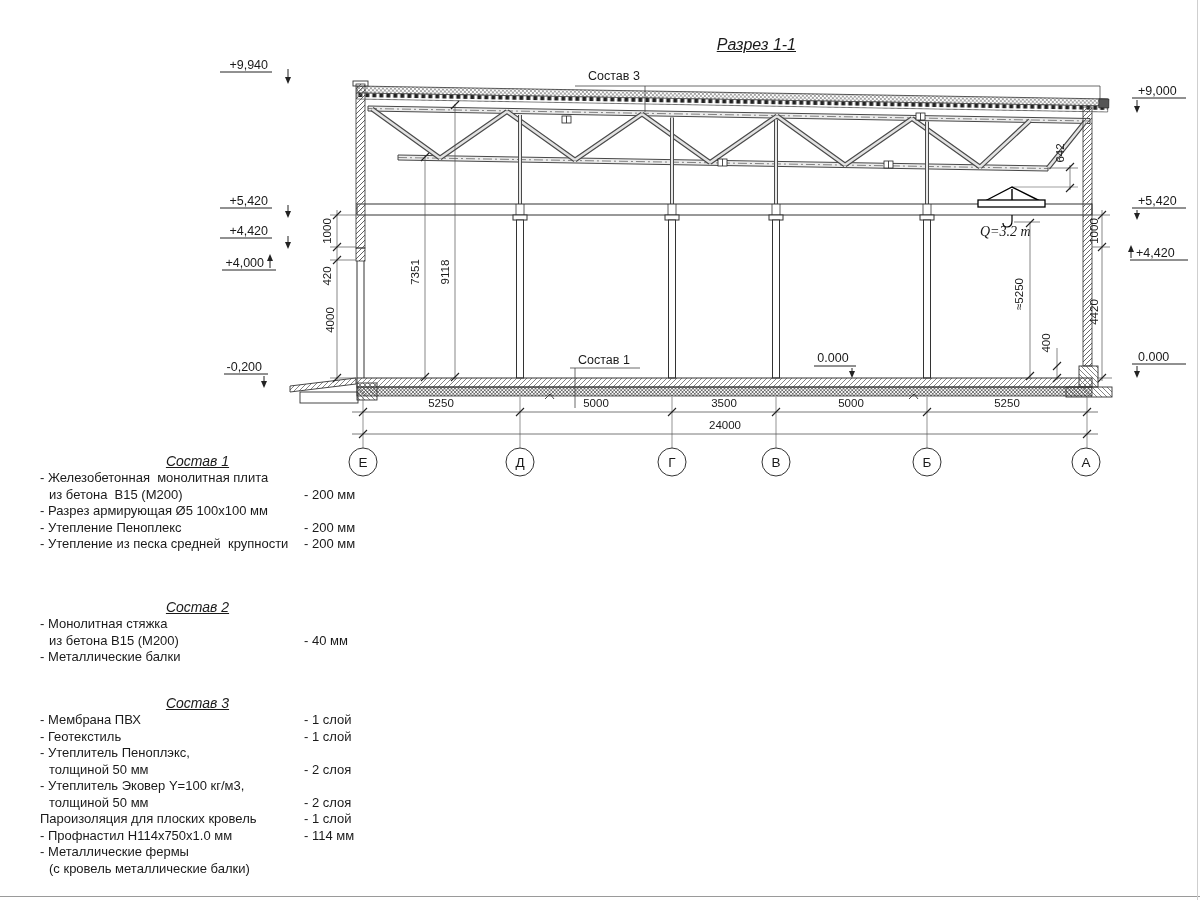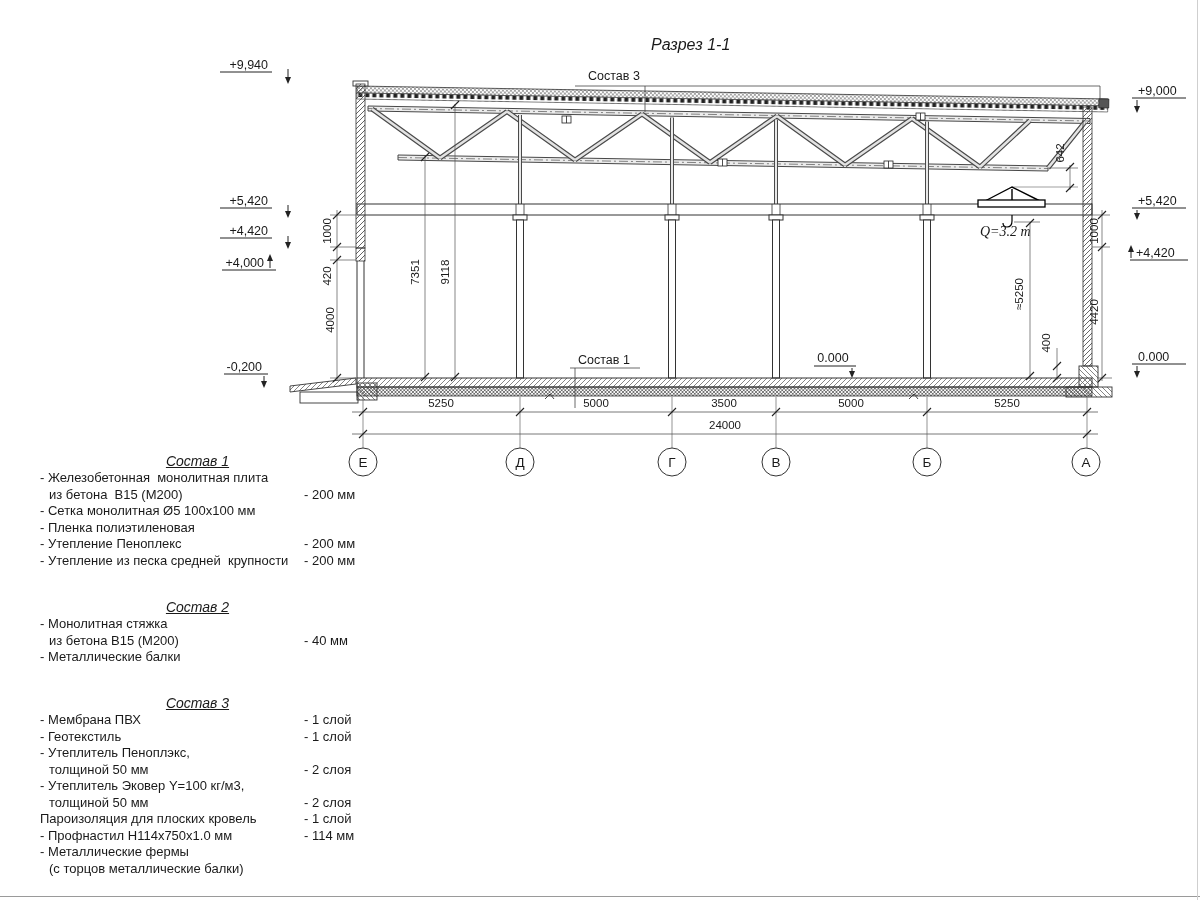--- a/index.html
+++ b/index.html
@@ -4,22 +4,22 @@
 <style>
   html,body{margin:0;padding:0;background:#fff;}
   #page{position:relative;width:1200px;height:900px;background:#fff;overflow:hidden;
         font-family:"Liberation Sans",sans-serif;color:#1a1a1a;}
   svg{position:absolute;left:0;top:0;}
   .d{font:11.5px "Liberation Sans",sans-serif;fill:#1a1a1a;}
   .f{font:12.5px "Liberation Sans",sans-serif;fill:#1a1a1a;}
   .ax{font:13.5px "Liberation Sans",sans-serif;fill:#1a1a1a;}
   .lead{font:12.5px "Liberation Sans",sans-serif;fill:#1a1a1a;}
   .crn{font:italic 14px "Liberation Serif",serif;fill:#1a1a1a;}
-  #title{position:absolute;left:651px;top:36px;width:212px;text-align:left;
-         font:italic 16px "Liberation Sans",sans-serif;}
+  #title{position:absolute;left:584px;top:36px;width:212px;text-align:right;
+         font:italic 16px "Liberation Sans",sans-serif;text-decoration:underline;}
   .comp{position:absolute;left:40px;width:345px;font:13px "Liberation Sans",sans-serif;}
   .comp h3{margin:0 30px 0 0;font:italic 14px "Liberation Sans",sans-serif;font-weight:normal;
            text-align:center;text-decoration:underline;}
   .rows{margin-top:1px;}
   .row{position:relative;line-height:16.5px;white-space:pre;}
   .row .v{position:absolute;left:264px;top:0;}
   .row.ind .t{padding-left:9px;}
   #s1{top:453px;} #s2{top:599px;} #s3{top:695px;}
   .edge-b{position:absolute;left:0;top:896px;width:1200px;height:1px;background:#9a9a9a;}
   .edge-r{position:absolute;left:1197px;top:0;width:1px;height:900px;background:#cfcfcf;}
@@ -260,22 +260,21 @@
     <text class="f" x="1138" y="361">0.000</text>
     <text class="f" x="833" y="362" text-anchor="middle">0.000</text>
   </g>
 </svg>
 
 <div class="comp" id="s1">
   <h3>Состав 1</h3>
   <div class="rows">
     <div class="row"><span class="t">- Железобетонная  монолитная плита</span><span class="v"></span></div>
     <div class="row ind"><span class="t">из бетона  В15 (М200)</span><span class="v">- 200 мм</span></div>
-    <div class="row"><span class="t">- Сетка монолитная Ø5 100х100 мм</span><span class="v"></span></div>
-    <div class="row"><span class="t">- Пленка полиэтиленовая</span><span class="v"></span></div>
+    <div class="row"><span class="t">- Разрез армирующая Ø5 100х100 мм</span><span class="v"></span></div>
     <div class="row"><span class="t">- Утепление Пеноплекс</span><span class="v">- 200 мм</span></div>
     <div class="row"><span class="t">- Утепление из песка средней  крупности</span><span class="v">- 200 мм</span></div>
   </div>
 </div>
 
 <div class="comp" id="s2">
   <h3>Состав 2</h3>
   <div class="rows">
     <div class="row"><span class="t">- Монолитная стяжка</span><span class="v"></span></div>
     <div class="row ind"><span class="t">из бетона В15 (М200)</span><span class="v">- 40 мм</span></div>
@@ -288,20 +287,20 @@
   <div class="rows">
     <div class="row"><span class="t">- Мембрана ПВХ</span><span class="v">- 1 слой</span></div>
     <div class="row"><span class="t">- Геотекстиль</span><span class="v">- 1 слой</span></div>
     <div class="row"><span class="t">- Утеплитель Пеноплэкс,</span><span class="v"></span></div>
     <div class="row ind"><span class="t">толщиной 50 мм</span><span class="v">- 2 слоя</span></div>
     <div class="row"><span class="t">- Утеплитель Эковер Y=100 кг/м3,</span><span class="v"></span></div>
     <div class="row ind"><span class="t">толщиной 50 мм</span><span class="v">- 2 слоя</span></div>
     <div class="row"><span class="t">Пароизоляция для плоских кровель</span><span class="v">- 1 слой</span></div>
     <div class="row"><span class="t">- Профнастил Н114х750х1.0 мм</span><span class="v">- 114 мм</span></div>
     <div class="row"><span class="t">- Металлические фермы</span><span class="v"></span></div>
-    <div class="row ind"><span class="t">(с торцов металлические балки)</span><span class="v"></span></div>
+    <div class="row ind"><span class="t">(с кровель металлические балки)</span><span class="v"></span></div>
   </div>
 </div>
 
 <div class="edge-b"></div>
 <div class="edge-r"></div>
 
 </div>
 
 </body></html>

